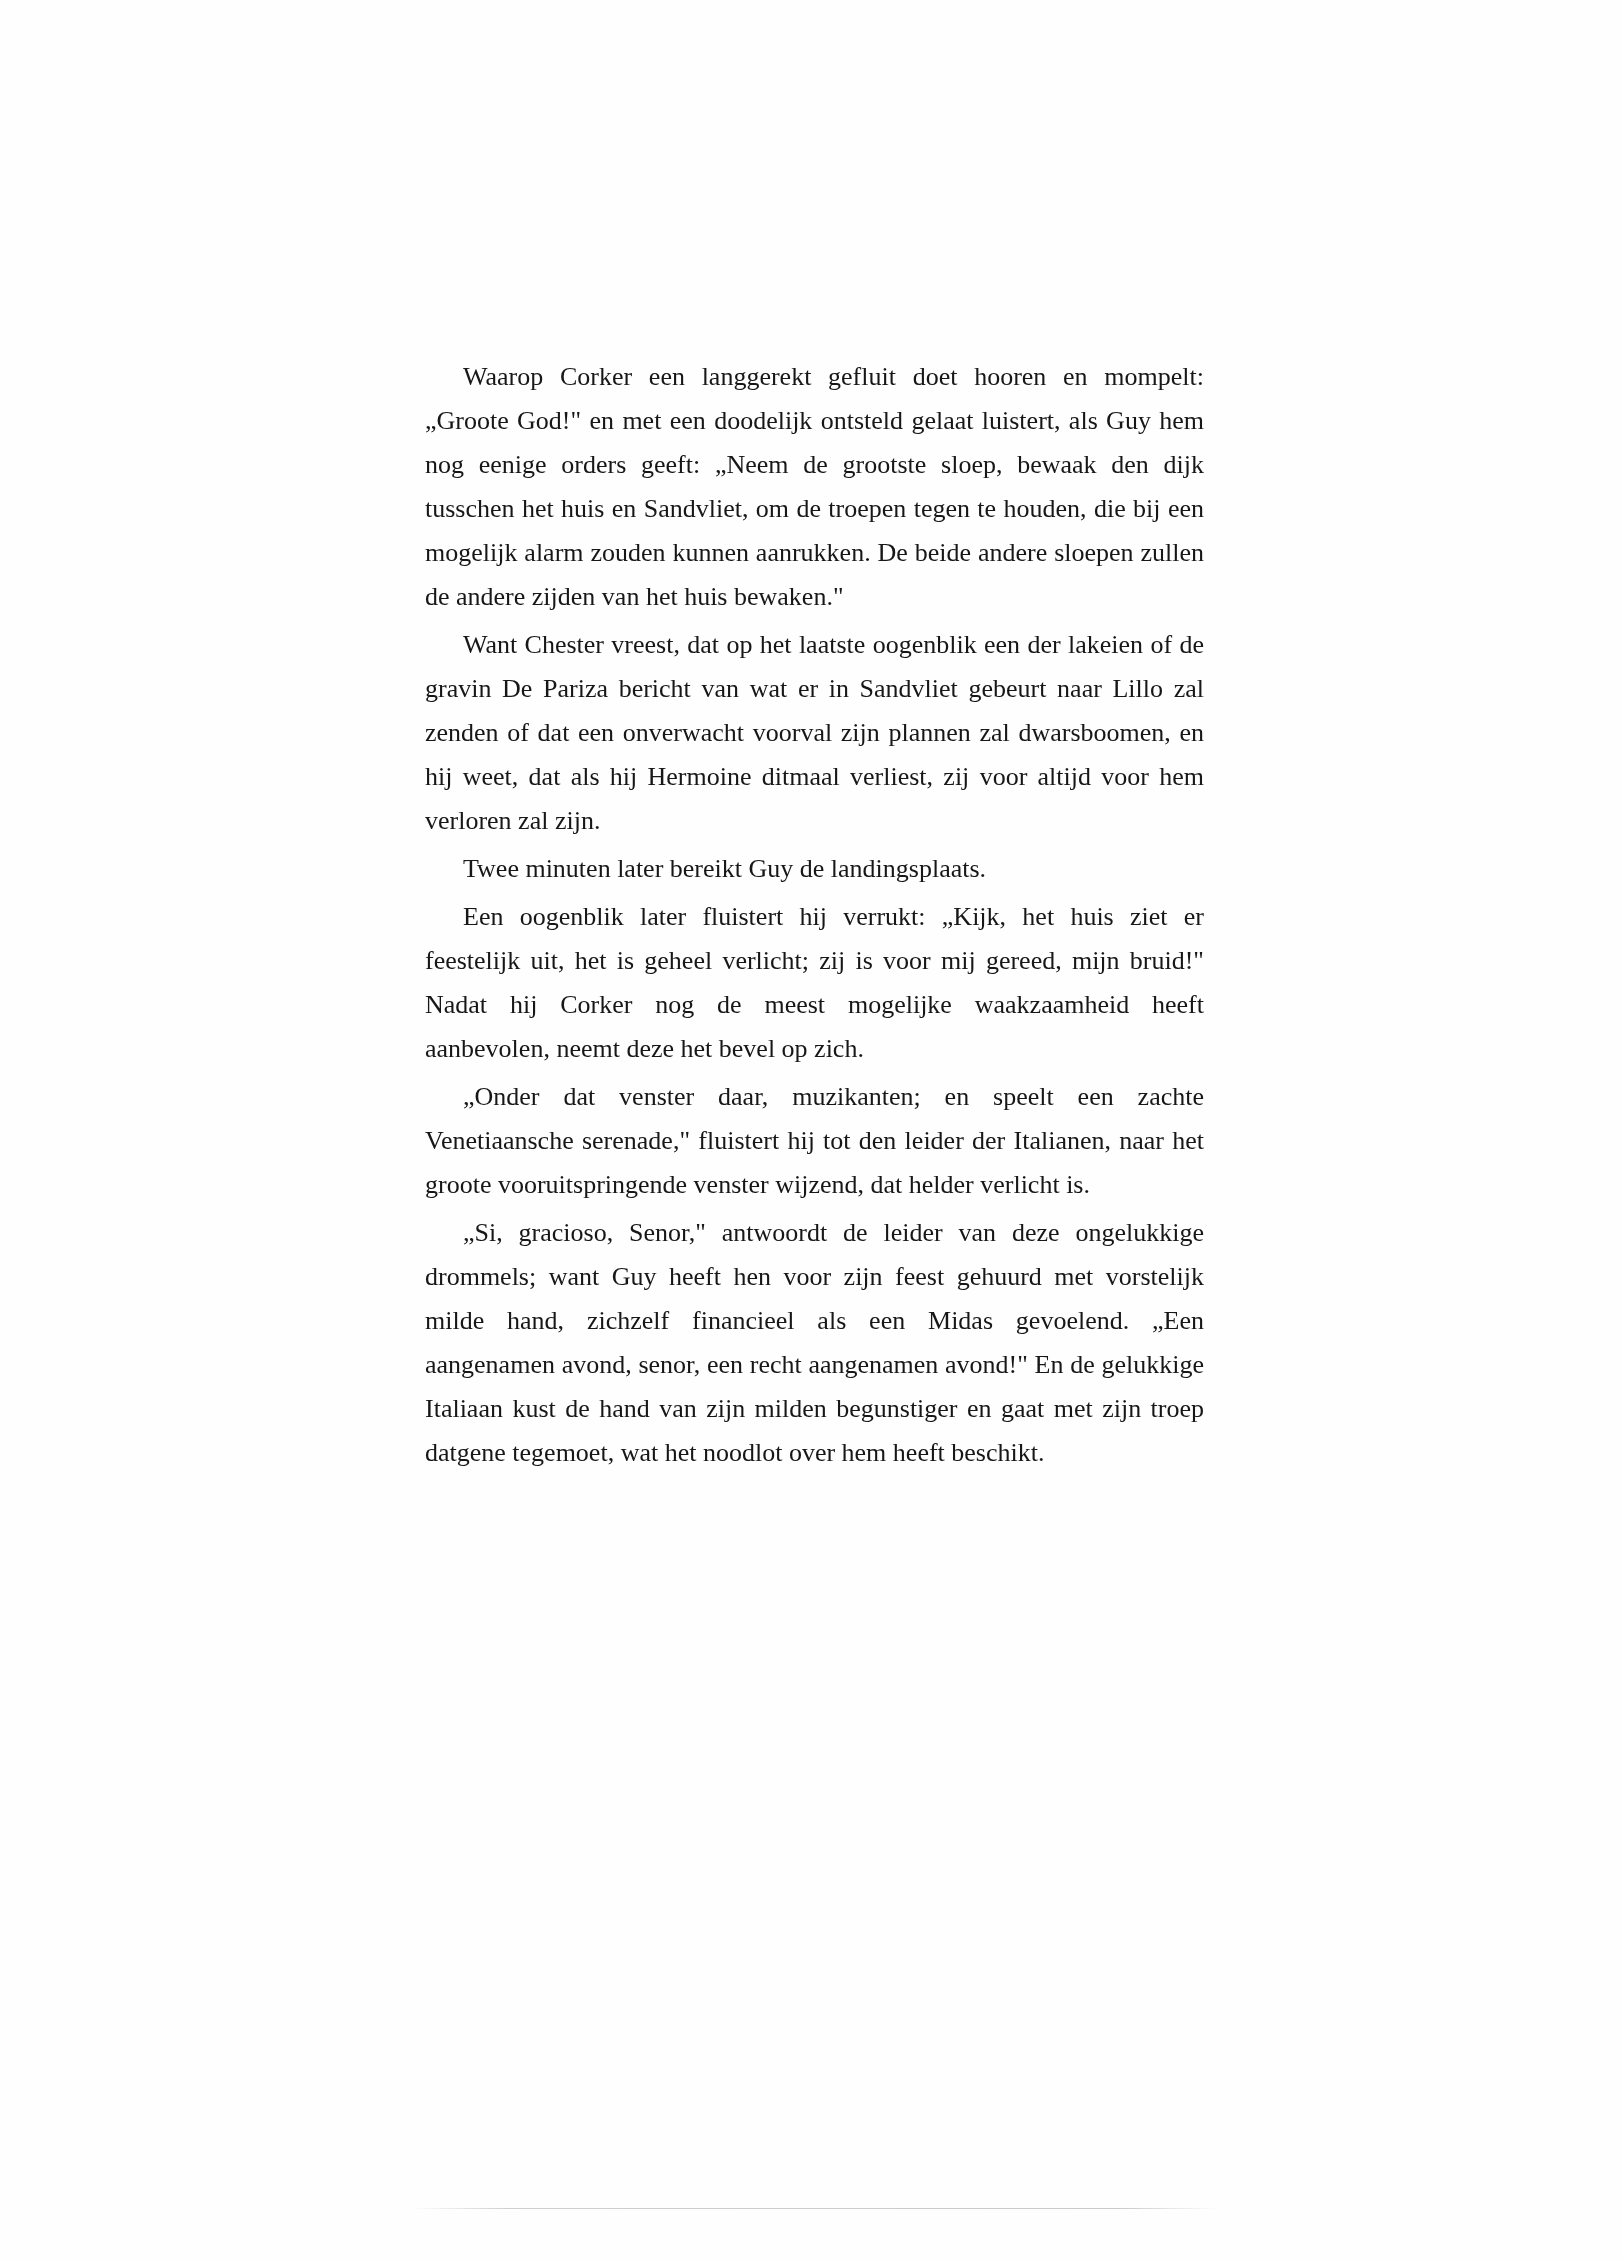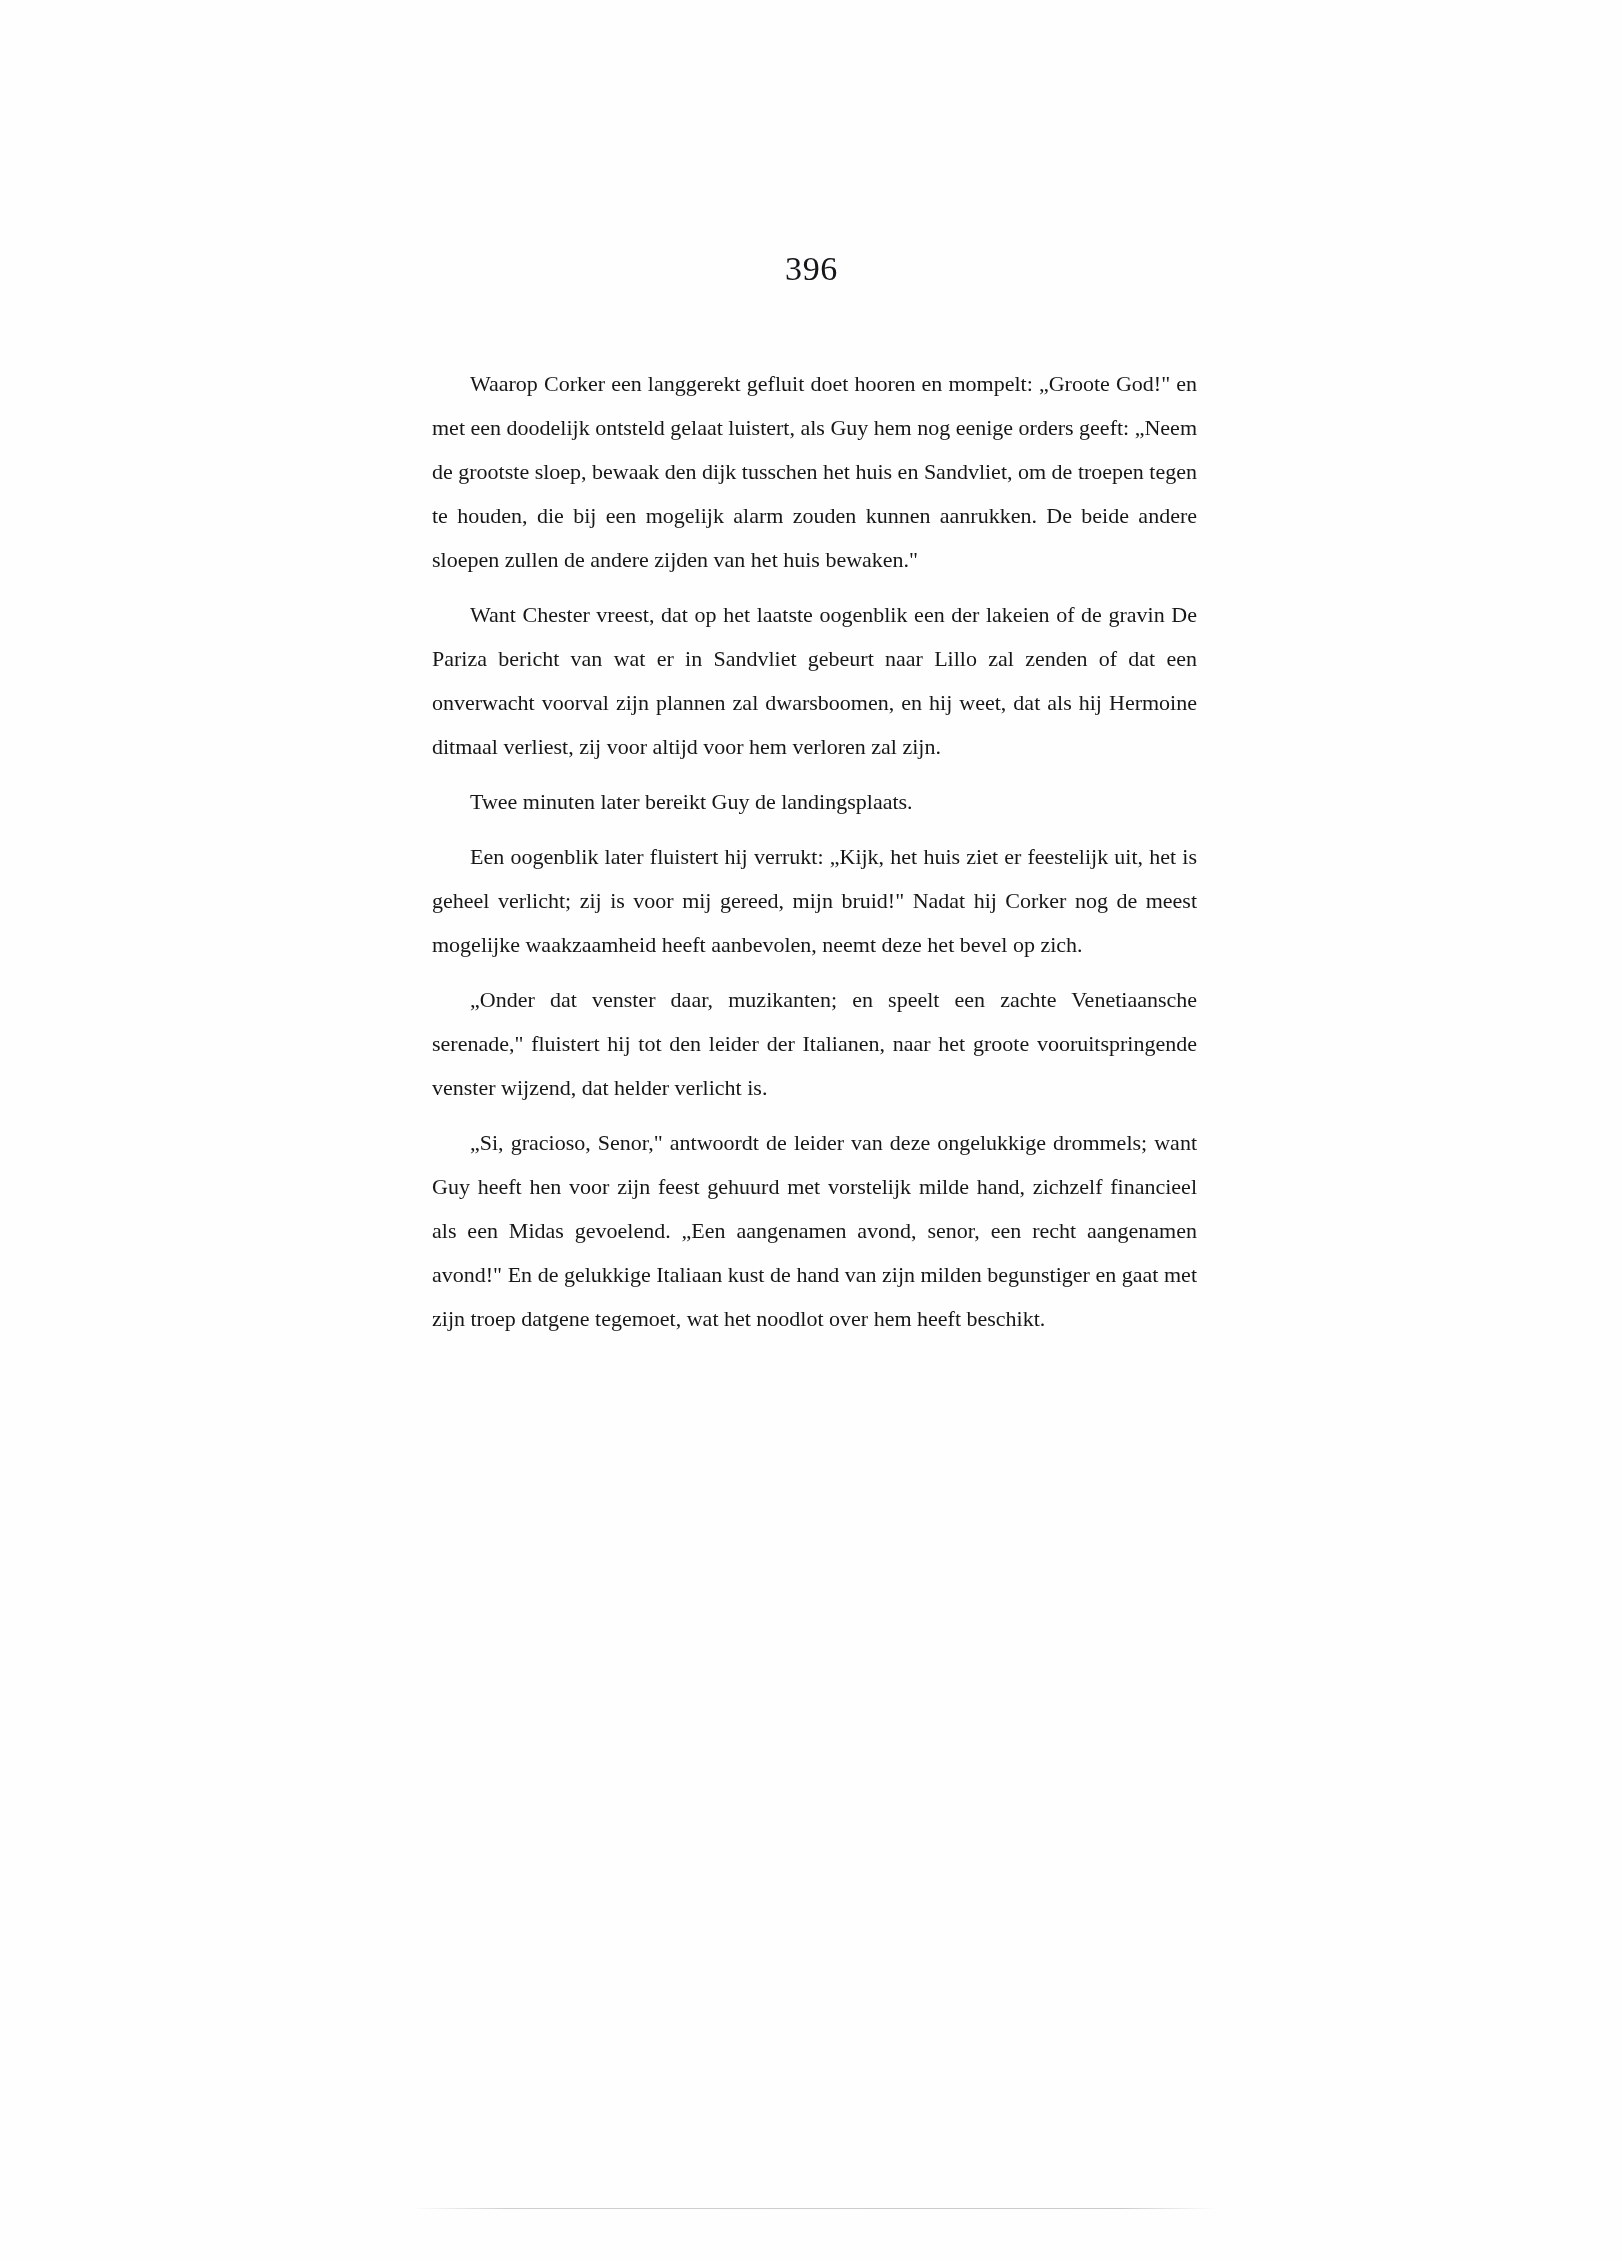--- a/index.html
+++ b/index.html
@@ -33,22 +33,22 @@
     letter-spacing: 0.7px;
     color: #16161a;
   }
   .text-block {
     position: absolute;
     top: 351px;
     left: 421px;
     width: 787px;
   }
   .para {
-    margin: 11px;
-    font-size: 22px;
+    margin: 4px;
+    font-size: 26px;
     line-height: 44px;
     text-align: justify;
     text-justify: inter-word;
     color: #171717;
     text-indent: 38px;
     -webkit-hyphens: none;
     hyphens: none;
   }
   .para:last-child {
     text-align: justify;
@@ -60,21 +60,20 @@
     width: 807px;
     height: 1.3px;
     background: linear-gradient(to right, rgba(180,180,180,0) 0%, rgba(150,150,150,0.45) 12%, rgba(150,150,150,0.5) 88%, rgba(180,180,180,0) 100%);
   }
 </style>
 </head>
 <body>
 
 <div class="page">
 
-  <div class="page-number">396</div>
 
   <div class="text-block">
     <p class="para">Waarop Corker een langgerekt gefluit doet hooren en mompelt: „Groote God!" en met een doodelijk ontsteld gelaat luistert, als Guy hem nog eenige orders geeft: „Neem de grootste sloep, bewaak den dijk tusschen het huis en Sandvliet, om de troepen tegen te houden, die bij een mogelijk alarm zouden kunnen aanrukken. De beide andere sloepen zullen de andere zijden van het huis bewaken."</p>
     <p class="para">Want Chester vreest, dat op het laatste oogenblik een der lakeien of de gravin De Pariza bericht van wat er in Sandvliet gebeurt naar Lillo zal zenden of dat een onverwacht voorval zijn plannen zal dwarsboomen, en hij weet, dat als hij Hermoine ditmaal verliest, zij voor altijd voor hem verloren zal zijn.</p>
     <p class="para">Twee minuten later bereikt Guy de landingsplaats.</p>
     <p class="para">Een oogenblik later fluistert hij verrukt: „Kijk, het huis ziet er feestelijk uit, het is geheel verlicht; zij is voor mij gereed, mijn bruid!" Nadat hij Corker nog de meest mogelijke waakzaamheid heeft aanbevolen, neemt deze het bevel op zich.</p>
     <p class="para">„Onder dat venster daar, muzikanten; en speelt een zachte Venetiaansche serenade," fluistert hij tot den leider der Italianen, naar het groote vooruitspringende venster wijzend, dat helder verlicht is.</p>
     <p class="para">„Si, gracioso, Senor," antwoordt de leider van deze ongelukkige drommels; want Guy heeft hen voor zijn feest gehuurd met vorstelijk milde hand, zichzelf financieel als een Midas gevoelend. „Een aangenamen avond, senor, een recht aangenamen avond!" En de gelukkige Italiaan kust de hand van zijn milden begunstiger en gaat met zijn troep datgene tegemoet, wat het noodlot over hem heeft beschikt.</p>
   </div>
 

